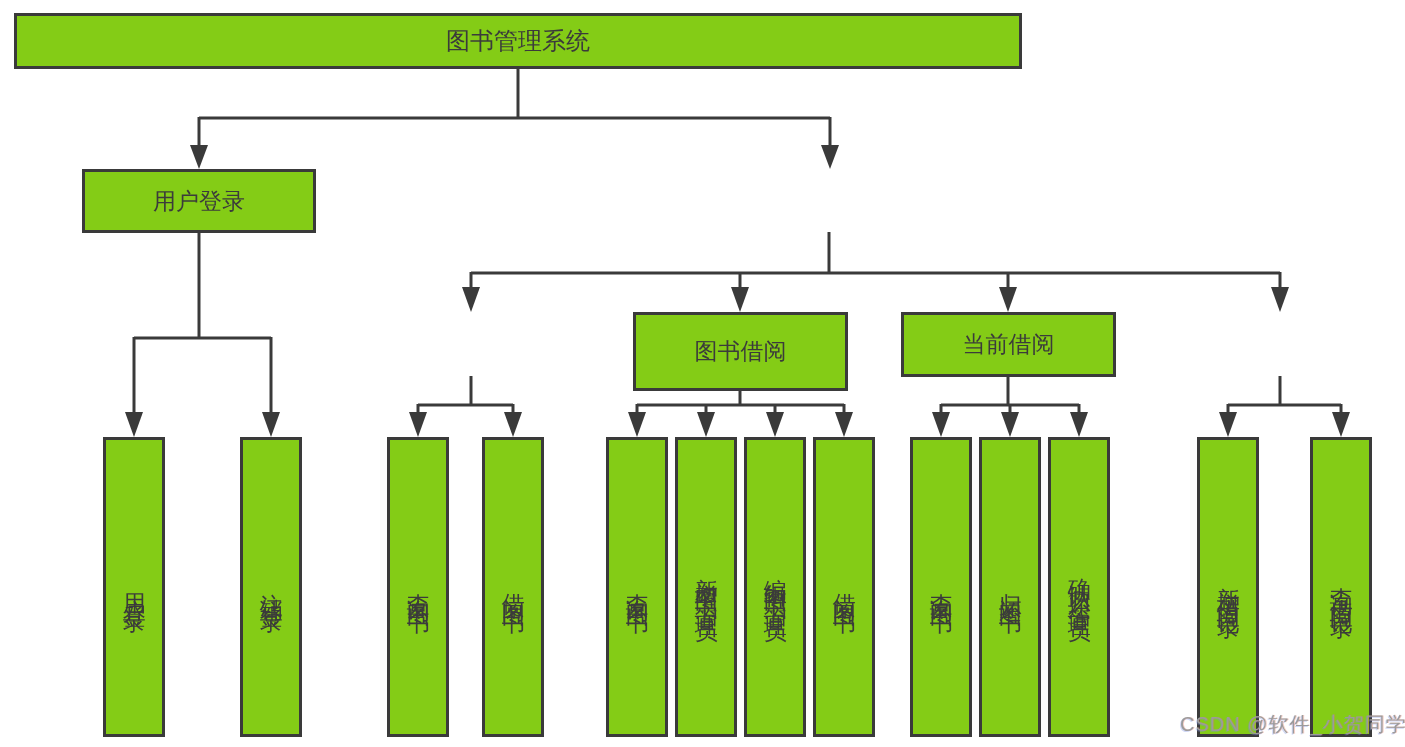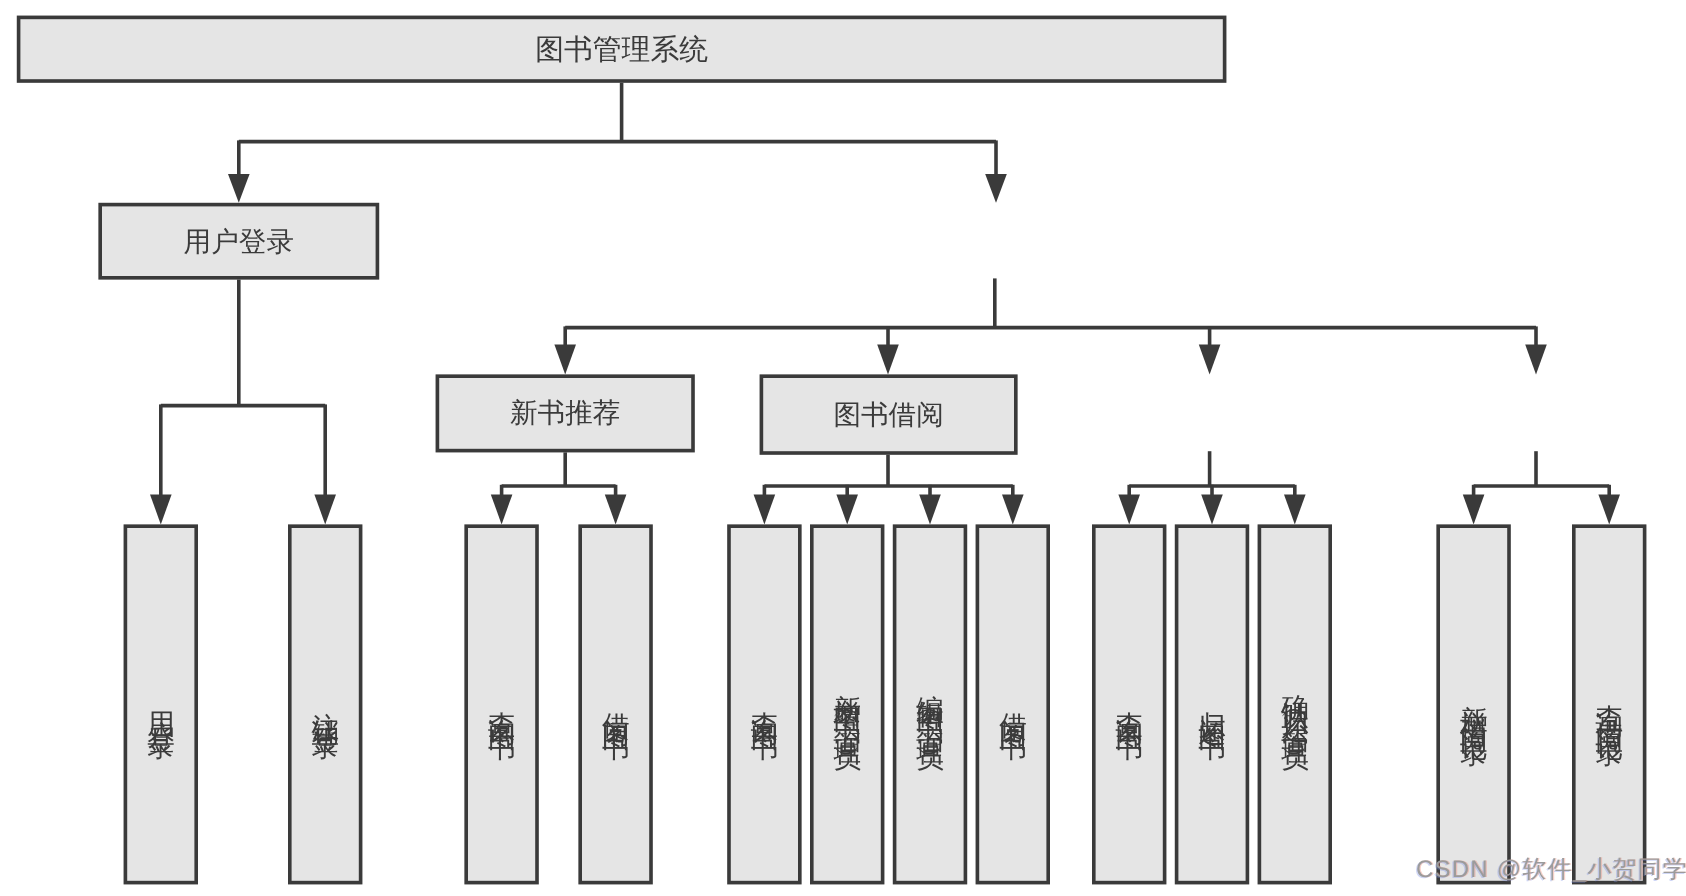--- a/index.html
+++ b/index.html
@@ -7,21 +7,21 @@
     position:relative;
     width:1405px;height:747px;
     background:#ffffff;
     overflow:hidden;
     font-family:"Liberation Sans","DejaVu Sans",sans-serif;
   }
   #connectors{position:absolute;left:0;top:0;z-index:1;}
   .box{
     position:absolute;
     box-sizing:border-box;
-    background:#e5e5e5;
+    background:#84cc16;
     border:3px solid #3a3a3a;
     color:#3b3b3b;
     display:flex;align-items:center;justify-content:center;
     font-size:23px;
     z-index:2;
     white-space:nowrap;
   }
   .root-box{font-size:24px;}
   .leaf .v{
     writing-mode:vertical-rl;
@@ -119,22 +119,22 @@
       <path d="M1341 404 V414"></path>
       <polygon points="1219,412 1237,412 1228,437" fill="#3a3a3a" stroke="none"></polygon>
       <polygon points="1332,412 1350,412 1341,437" fill="#3a3a3a" stroke="none"></polygon>
     </g>
   </svg>
 
   <div class="box root-box" style="left:14px;top:13px;width:1008px;height:56px">图书管理系统</div>
 
   <div class="box" style="left:82px;top:169px;width:234px;height:64px">用户登录</div>
 
-  <div class="box" style="left:363px;top:312px;width:216px;height:65px">新书推荐</div>
-  <div class="box" style="left:633px;top:312px;width:215px;height:67px">图书借阅</div>
+  <div class="box" style="left:633px;top:312px;width:215px;height:79px">图书借阅</div>
+  <div class="box" style="left:901px;top:312px;width:215px;height:65px">当前借阅</div>
 
   <div class="box leaf" style="left:103px;top:437px;width:62px;height:300px">
     <span class="v">用户登录</span>
   </div>
   <div class="box leaf" style="left:240px;top:437px;width:62px;height:300px">
     <span class="v">注销登录</span>
   </div>
 
   <div class="box leaf" style="left:387px;top:437px;width:62px;height:300px">
     <span class="v">查询图书</span>

